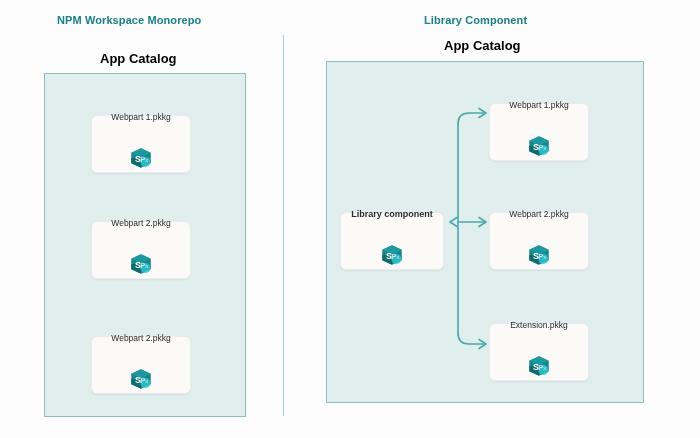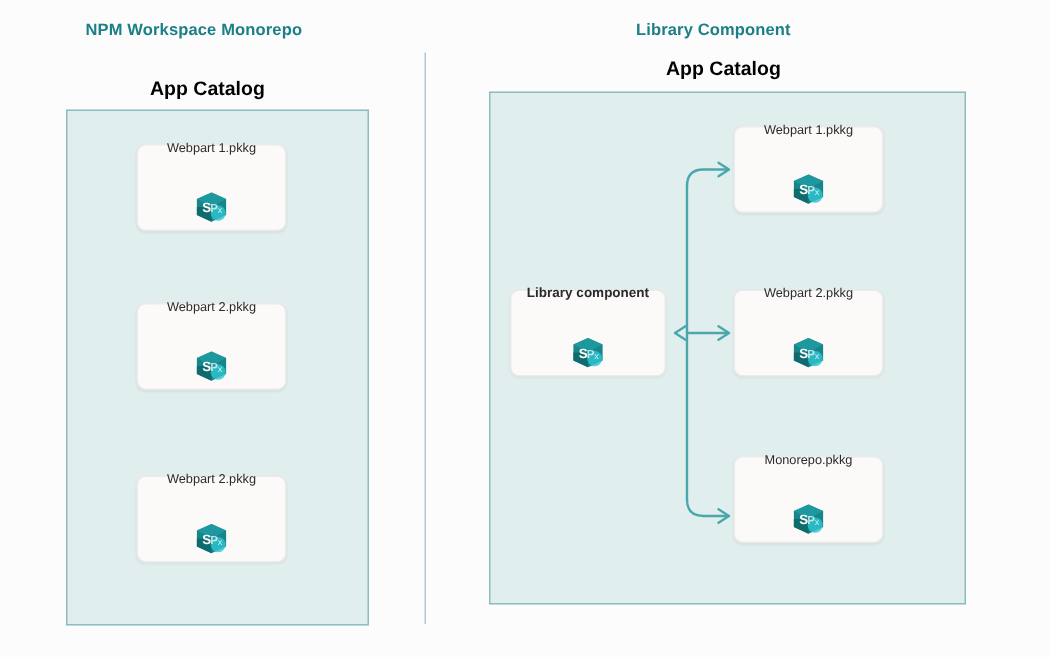--- a/index.html
+++ b/index.html
@@ -64,20 +64,21 @@
     background: #fbfaf9;
     border: 1px solid #eceaea;
     border-radius: 6px;
     box-sizing: border-box;
     box-shadow: 0 1px 2px rgba(0,0,0,0.06);
     display: flex;
     flex-direction: column;
     align-items: center;
     justify-content: center;
     gap: 22px;
+    margin-top: 19px;
   }
   .node-label {
     font-size: 8.5px;
     color: #2a2a2a;
     line-height: 1.1;
     white-space: nowrap;
   }
   .node-label.strong { font-weight: bold; font-size: 9px; }
 
   .wp-card { width: 100px; height: 58px; }
@@ -231,21 +232,21 @@
         <circle cx="21.5" cy="21" r="6.2" fill="#2ec5cf" opacity="0.82"></circle>
         <path d="M16 4 L28 9.5 L16 16 L4 9.5 Z" fill="#1f9ba1" opacity="0.85"></path>
         <text x="8.5" y="20.4" font-family="Liberation Sans, sans-serif" font-size="11" font-weight="bold" fill="#ffffff">S</text>
         <text x="15" y="20.4" font-family="Liberation Sans, sans-serif" font-size="9.5" font-weight="bold" fill="#ffffff" opacity="0.7">P</text>
         <text x="21.2" y="21.2" font-family="Liberation Sans, sans-serif" font-size="7.5" fill="#ffffff" opacity="0.75">x</text>
       </svg>
     </span>
   </div>
 
   <div class="node-card wp-card" id="right-card-2">
-    <div class="node-label">Monorepo.pkkg</div>
+    <div class="node-label">Extension.pkkg</div>
     <span class="spfx-icon">
       <svg width="26" height="26" viewBox="0 0 32 32">
         <path d="M16 4 L28 9.5 L28 22.5 L16 28 L4 22.5 L4 9.5 Z" fill="#17858a"></path>
         <path d="M16 28 L4 22.5 L4 16 L16 16 Z" fill="#0f6b6e"></path>
         <circle cx="21.5" cy="21" r="6.2" fill="#2ec5cf" opacity="0.82"></circle>
         <path d="M16 4 L28 9.5 L16 16 L4 9.5 Z" fill="#1f9ba1" opacity="0.85"></path>
         <text x="8.5" y="20.4" font-family="Liberation Sans, sans-serif" font-size="11" font-weight="bold" fill="#ffffff">S</text>
         <text x="15" y="20.4" font-family="Liberation Sans, sans-serif" font-size="9.5" font-weight="bold" fill="#ffffff" opacity="0.7">P</text>
         <text x="21.2" y="21.2" font-family="Liberation Sans, sans-serif" font-size="7.5" fill="#ffffff" opacity="0.75">x</text>
       </svg>

